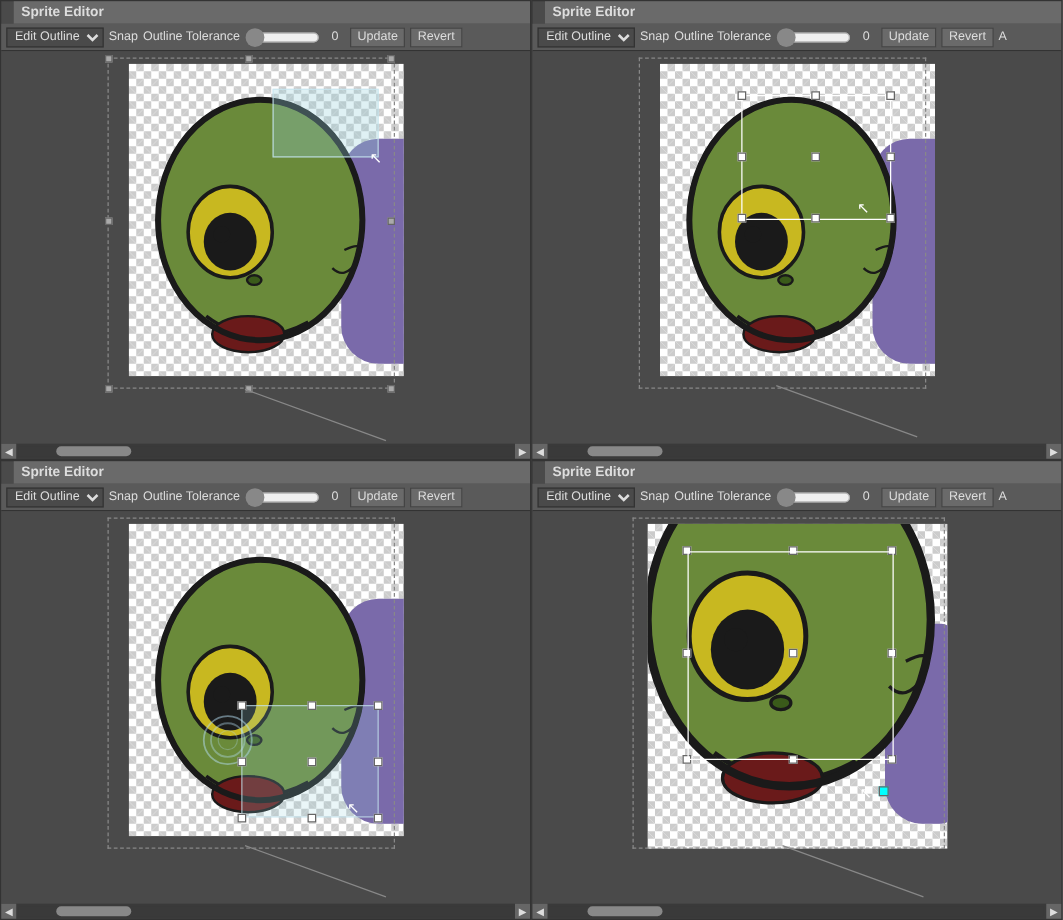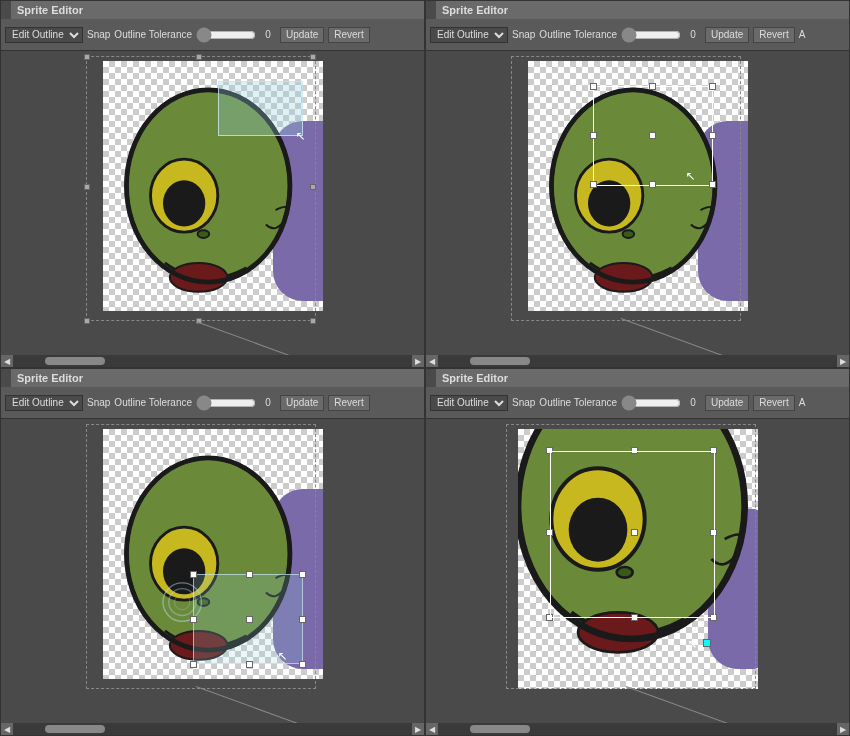--- a/index.html
+++ b/index.html
@@ -30,21 +30,21 @@
       font-size: 11px;
       font-weight: bold;
       height: 18px;
       display: flex;
       align-items: center;
       margin-left: 10px;
     }
 
     .toolbar {
       background: #5a5a5a;
-      height: 32px;
+      height: 22px;
       display: flex;
       align-items: center;
       padding: 0 4px;
       gap: 4px;
       border-bottom: 1px solid #333;
     }
 
     .toolbar-select {
       background: #4a4a4a;
       color: #ddd;

